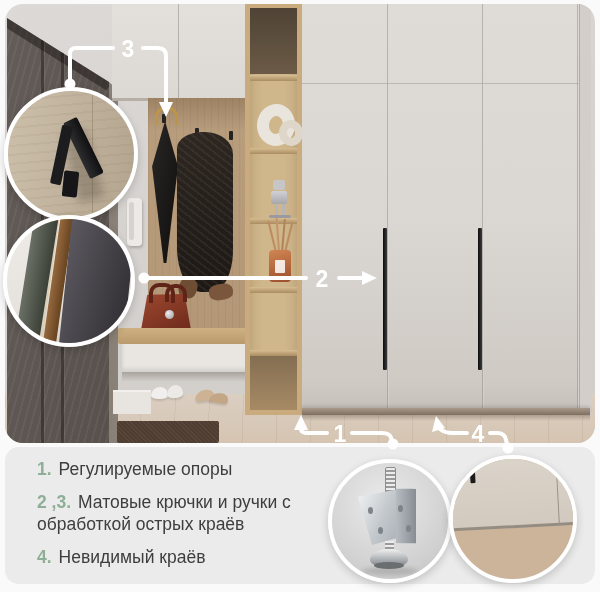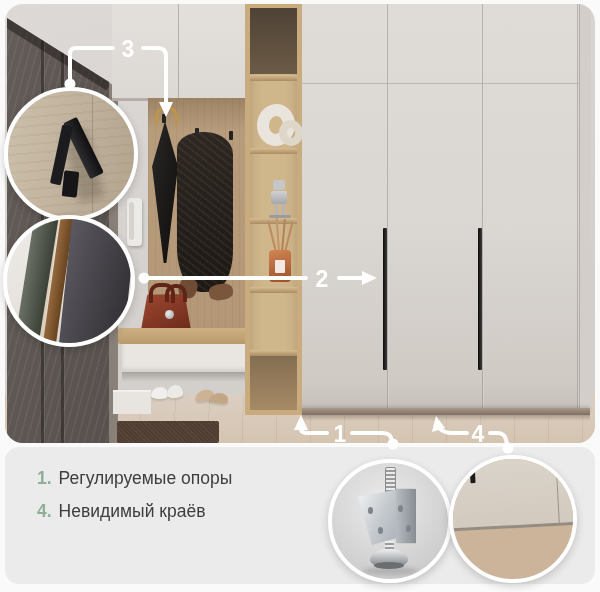--- a/index.html
+++ b/index.html
@@ -95,21 +95,21 @@
   #inset-foot{left:328px;top:459px;width:124px;height:124px;
         background:radial-gradient(circle at 45% 35%,#ebebeb,#cfcfcf 70%,#bfbfbf 100%);}
   #inset-plinth{left:449px;top:455px;width:128px;height:128px;
         background:
          repeating-linear-gradient(14deg,rgba(255,255,255,.28) 0 1px,transparent 1px 20px),
          repeating-linear-gradient(104deg,rgba(120,90,60,.12) 0 1px,transparent 1px 30px),
          linear-gradient(180deg,#d2bb a0,#ccb49a);
         background-color:#ccb49a;}
   
   #panel{left:5px;top:447px;width:590px;height:137px;border-radius:14px;background:#ebebeb;}
-  #features{position:absolute;left:32px;top:20px;width:310px;color:#3f3e3e;
+  #features{position:absolute;left:32px;top:11px;width:310px;color:#3f3e3e;
         font-size:17.5px;line-height:22px;}
   .feat{margin-bottom:11px;}
   .feat .num{font-weight:bold;color:#8fae97;margin-right:7px;}
   
   #callouts{position:absolute;left:0;top:0;pointer-events:none;}
   #callouts path{stroke:#fff;stroke-width:4;fill:none;stroke-linecap:round;}
   #callouts text{fill:#fff;font-family:"Liberation Sans",sans-serif;font-weight:bold;
         font-size:23px;text-anchor:middle;}
   #callouts circle,#callouts polygon{fill:#fff;}
 </style>
@@ -211,20 +211,21 @@
   <div class="abs inset" id="inset-edge">
     <div class="abs" style="left:34px;top:-8px;width:9px;height:150px;background:#dbcfba;transform:rotate(8deg);"></div>
     <div class="abs" style="left:44px;top:-8px;width:13px;height:150px;background:linear-gradient(90deg,#96693f,#66431f);transform:rotate(8deg);"></div>
     <div class="abs" style="left:16px;top:-4px;width:24px;height:150px;background:linear-gradient(90deg,#6a7066,#3c4138);transform:rotate(9deg);border-radius:3px;"></div>
     <div class="abs" style="left:58px;top:-6px;width:64px;height:150px;background:linear-gradient(100deg,#5c5960,#2e2c31);transform:rotate(6deg);border-radius:12px 3px 3px 12px;"></div>
   </div>
 
   <div class="abs" id="panel">
     <div id="features">
       <div class="feat"><span class="num">1.</span><span>Регулируемые опоры</span></div>
+      <div class="feat"><span class="num">2 ,3.</span><span>Матовые крючки и ручки с обработкой острых краёв</span></div>
       <div class="feat"><span class="num">4.</span><span>Невидимый краёв</span></div>
     </div>
   </div>
 
   <div class="abs inset" id="inset-foot">
     <div class="abs" style="left:30px;top:104px;width:56px;height:8px;border-radius:50%;background:rgba(0,0,0,.14);filter:blur(2px);"></div>
     <div class="abs" style="left:53px;top:4px;width:9px;height:26px;background:repeating-linear-gradient(180deg,#ececec 0 2px,#9a9a9a 2px 4px);border:1px solid #8c8c8c;border-radius:2px;"></div>
     <div class="abs" style="left:26px;top:26px;width:58px;height:56px;clip-path:polygon(0% 14%,72% 0%,100% 78%,24% 100%);background:linear-gradient(115deg,#f2f4f5 0%,#c3c8cd 45%,#9aa1a7 100%);"></div>
     <div class="abs" style="left:64px;top:24px;width:20px;height:58px;clip-path:polygon(0 6%,100% 0,100% 94%,0 100%);transform:skewY(10deg);background:linear-gradient(90deg,#b7bcc1,#878d93);"></div>
     <div class="abs" style="left:36px;top:44px;width:5px;height:7px;border-radius:50%;background:#7e848a;"></div>

